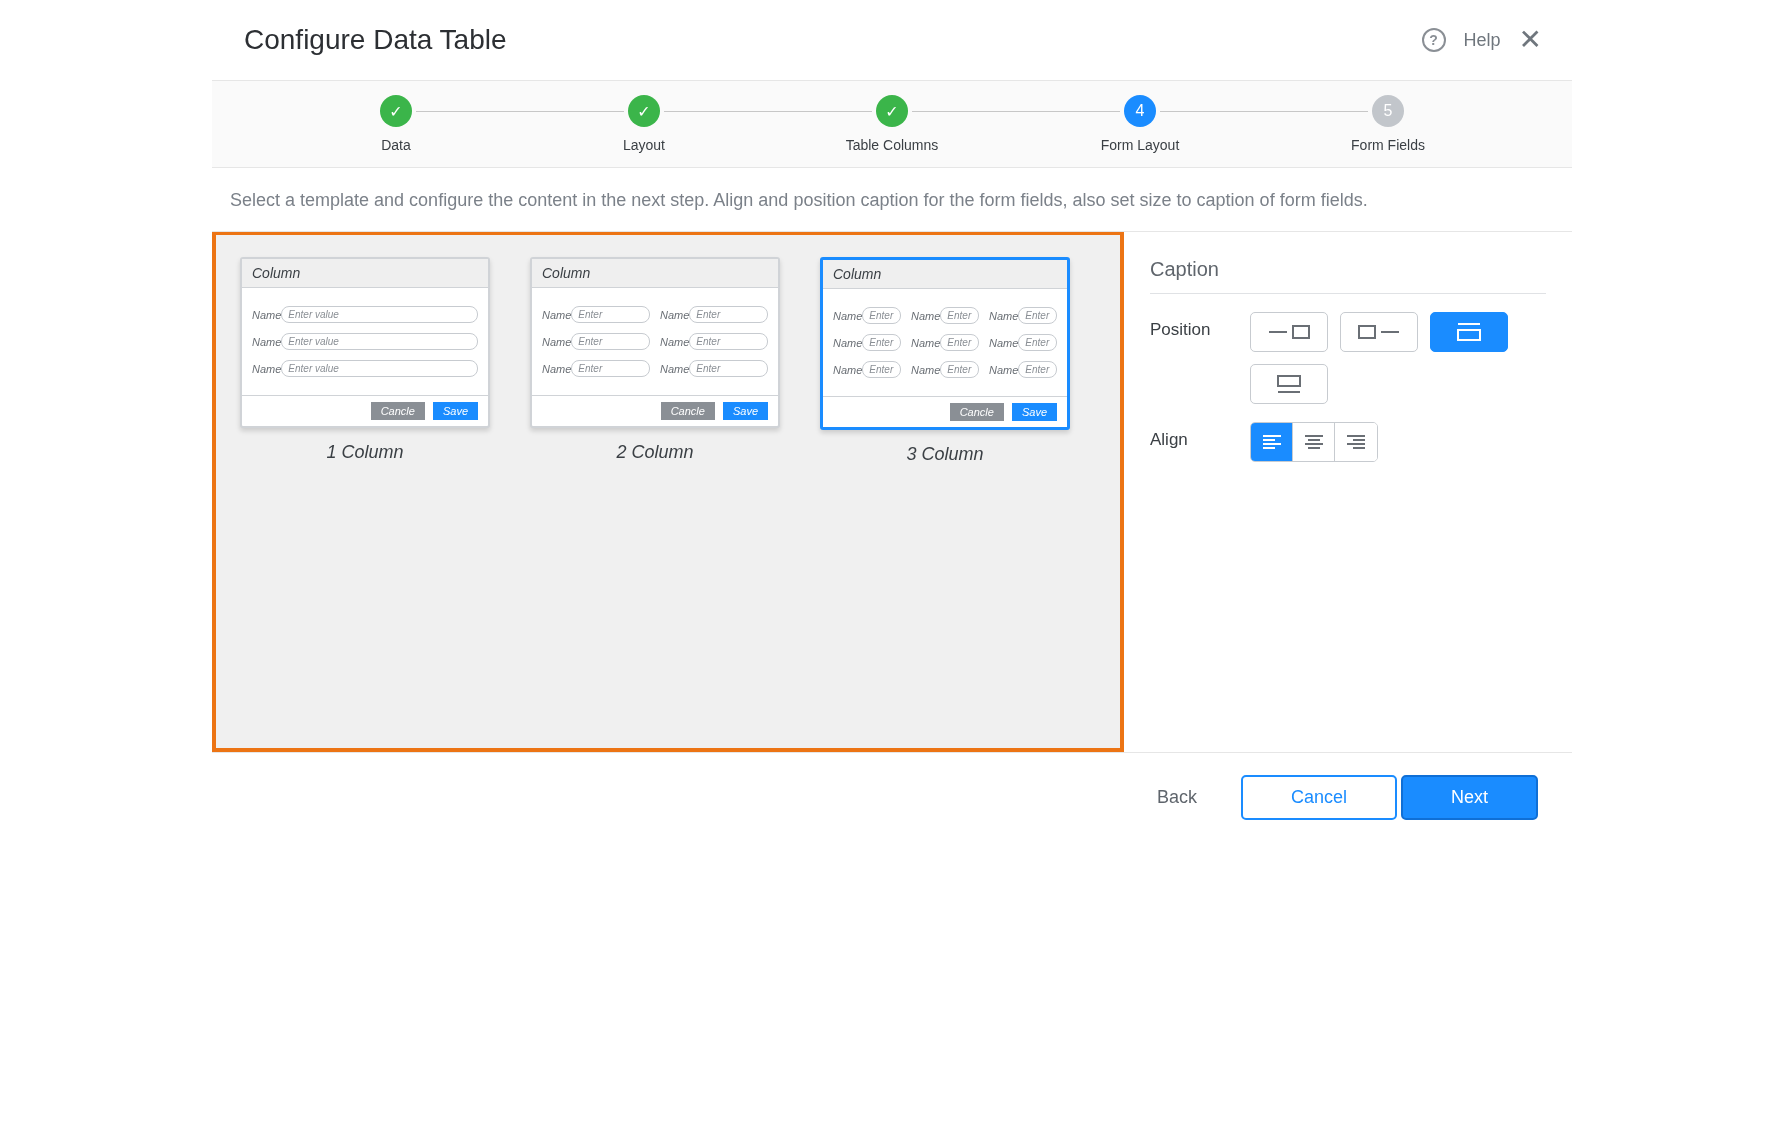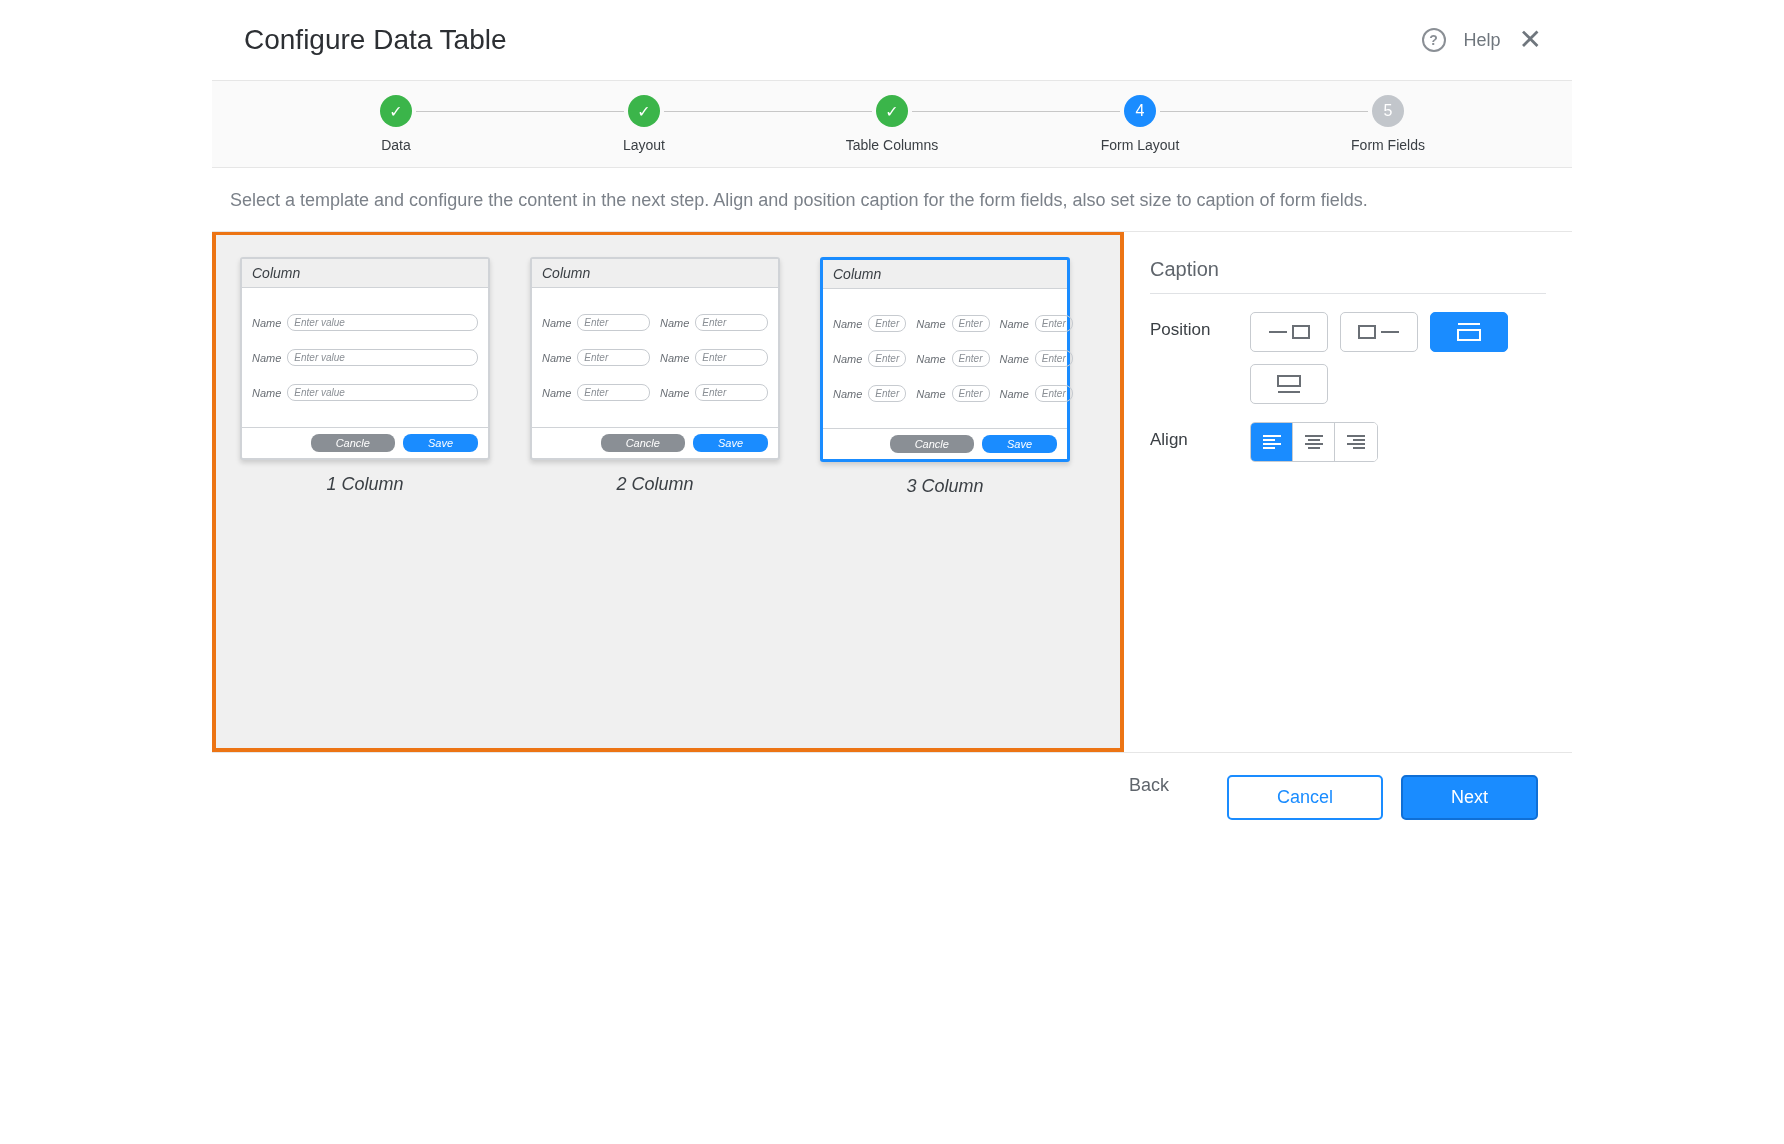--- a/index.html
+++ b/index.html
@@ -151,22 +151,21 @@
     color: #3a3f44;
   }
   .tpl-body {
     padding: 8px 10px;
   }
   .tpl-row { display: flex; gap: 10px; }
   .tpl-col { flex:1; }
   .tpl-field {
     display: flex;
     align-items: center;
-    gap: 6px;
-    margin: 18px 0;
+    margin: 10px 0;
     font-size: 11px;
     color: #6a6f75;
   }
   .tpl-field .fname { flex: 0 0 auto; }
   .tpl-field .finput {
     flex: 1;
     border: 1px solid #c7cbd0;
     border-radius: 8px;
     padding: 2px 6px;
     font-size: 10px;
@@ -176,22 +175,22 @@
   }
   .tpl-foot {
     border-top: 1px solid #d0d3d7;
     padding: 6px 10px;
     display: flex;
     justify-content: flex-end;
     gap: 8px;
   }
   .tpl-btn {
     font-size: 11px;
-    padding: 3px 25px;
-    border-radius: 8px;
+    padding: 3px 10px;
+    border-radius: 0;
     color: #fff;
   }
   .tpl-btn.grey { background: #8a8f95; }
   .tpl-btn.blue { background: #1a8cff; }
   .tpl-label {
     font-size: 18px;
     color: #3a3f44;
   }
   
   .caption-pane h2 {
@@ -241,21 +240,22 @@
     justify-content: center;
     background: #fff;
     cursor: pointer;
   }
   .pos-btn.active { background: #1a8cff; border-color: #1a8cff; }
   .pos-btn.active svg * { stroke: #fff; }
   
   .footer {
     display: flex;
     justify-content: flex-end;
-    gap: 18px;
+    align-items: center;
+    gap: 4px;
     padding: 22px 34px;
     border-top: 1px solid #e6e6e6;
   }
   .footer .back {
     font-size: 18px;
     color: #5f656c;
     margin-right: 40px;
     cursor: pointer;
   }
   .footer button {

